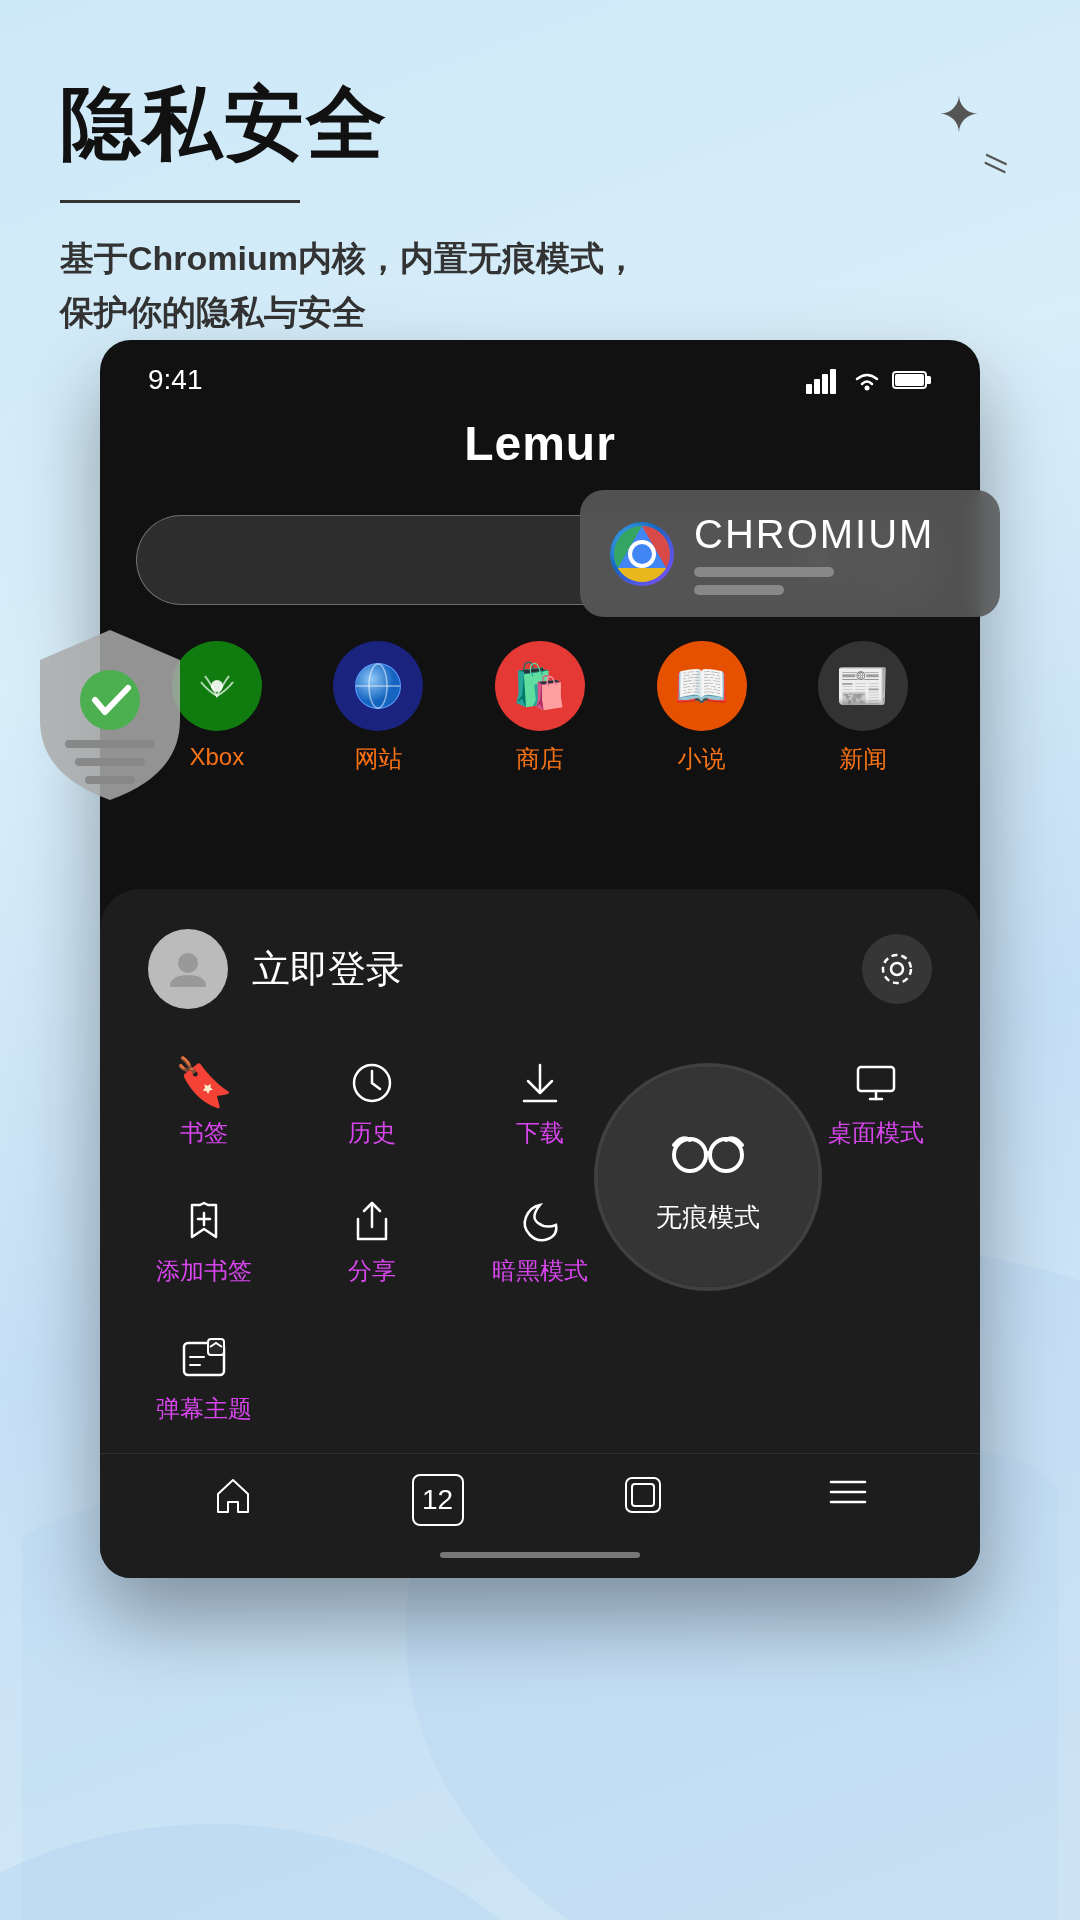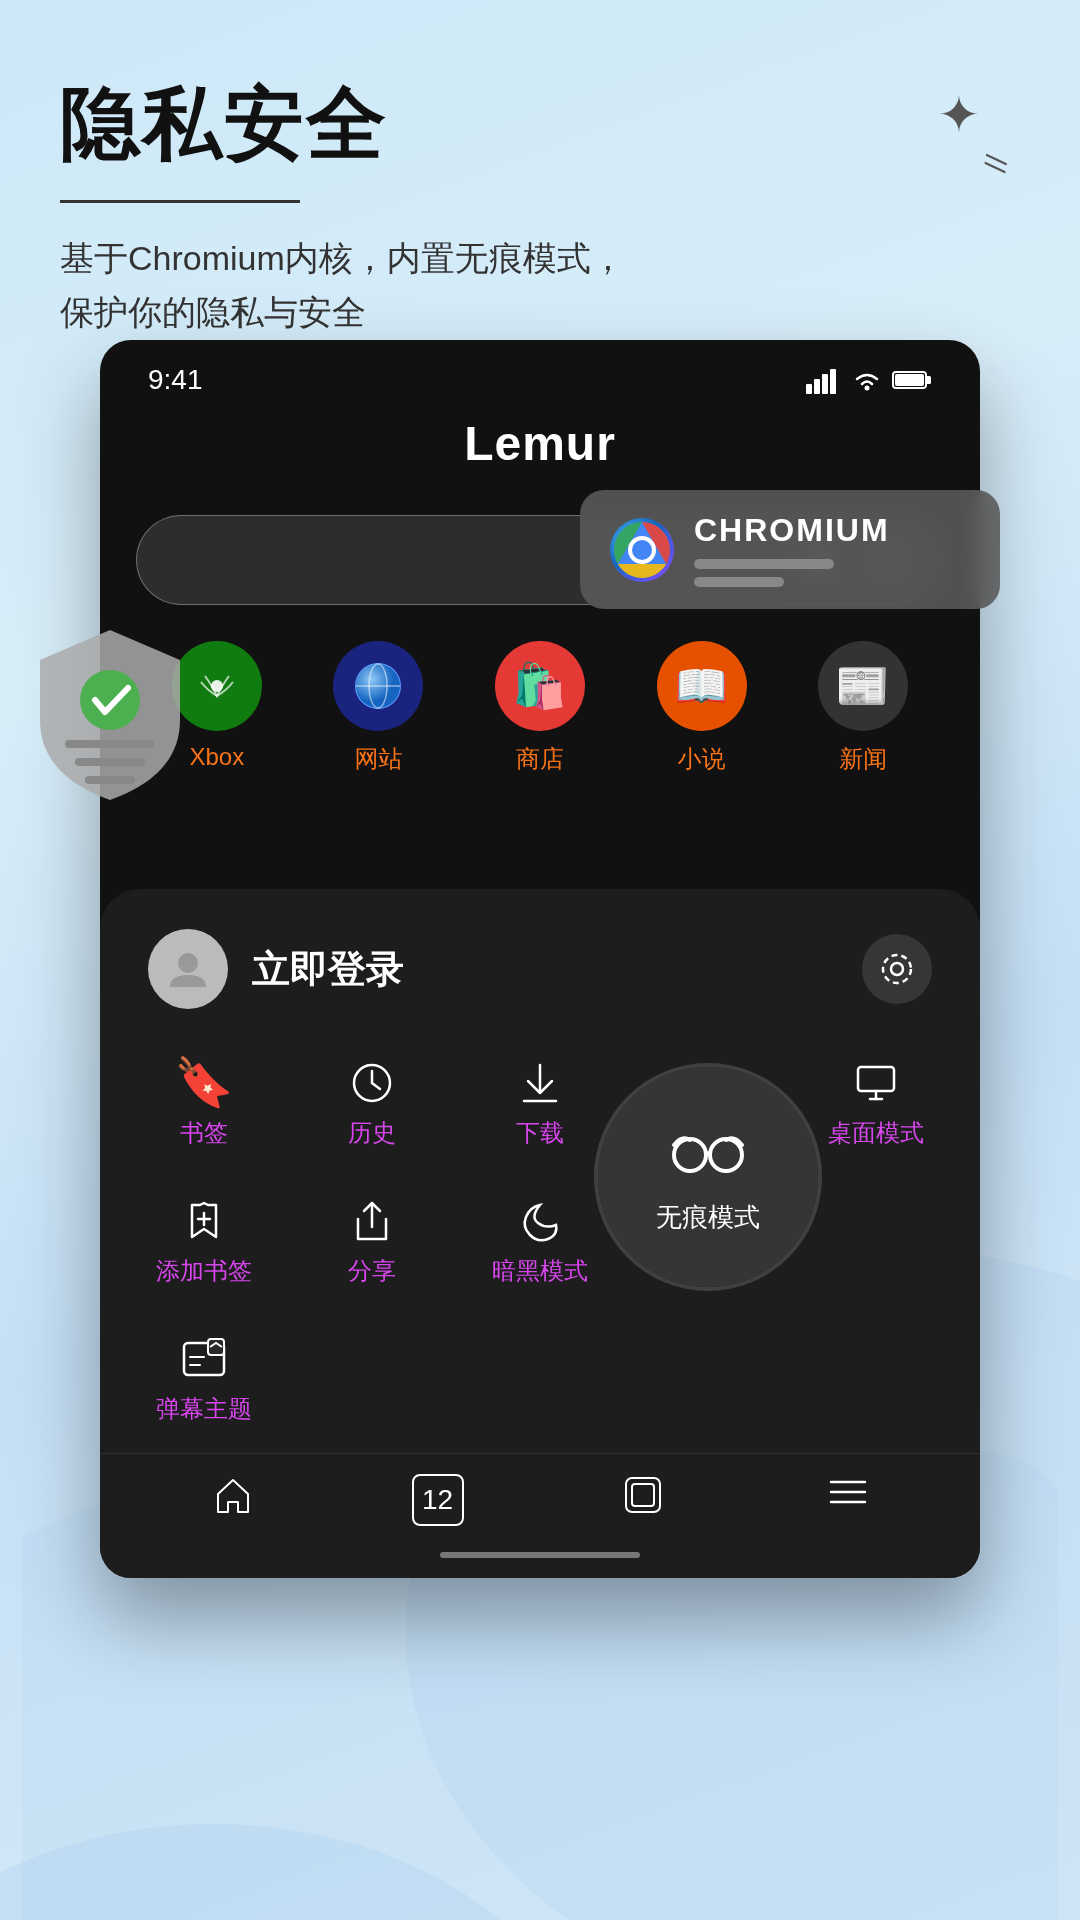--- a/index.html
+++ b/index.html
@@ -47,21 +47,21 @@
       width: 240px;
       height: 3px;
       background: #333;
       margin-bottom: 28px;
     }
 
     .subtitle {
       font-size: 34px;
       color: #333;
       line-height: 1.6;
-      font-weight: 400;
+      font-weight: 700;
     }
 
     
     .sparkle-1 {
       position: absolute;
       top: 90px;
       right: 100px;
       z-index: 10;
       font-size: 50px;
       color: #555;
@@ -128,22 +128,22 @@
       justify-content: center;
       flex-shrink: 0;
       overflow: hidden;
     }
 
     .chromium-text-area {
       flex: 1;
     }
 
     .chromium-title {
-      font-size: 32px;
-      font-weight: 700;
+      font-size: 40px;
+      font-weight: 400;
       color: #fff;
       letter-spacing: 2px;
     }
 
     .chromium-bar1 {
       width: 140px;
       height: 10px;
       background: #888;
       border-radius: 5px;
       margin-top: 10px;
@@ -282,21 +282,21 @@
       background: #bbb;
       display: flex;
       align-items: center;
       justify-content: center;
       font-size: 38px;
       color: #888;
     }
 
     .login-text {
       font-size: 38px;
-      font-weight: 700;
+      font-weight: 400;
       color: #fff;
     }
 
     .settings-icon {
       width: 70px;
       height: 70px;
       border-radius: 50%;
       background: rgba(80,80,80,0.5);
       display: flex;
       align-items: center;

